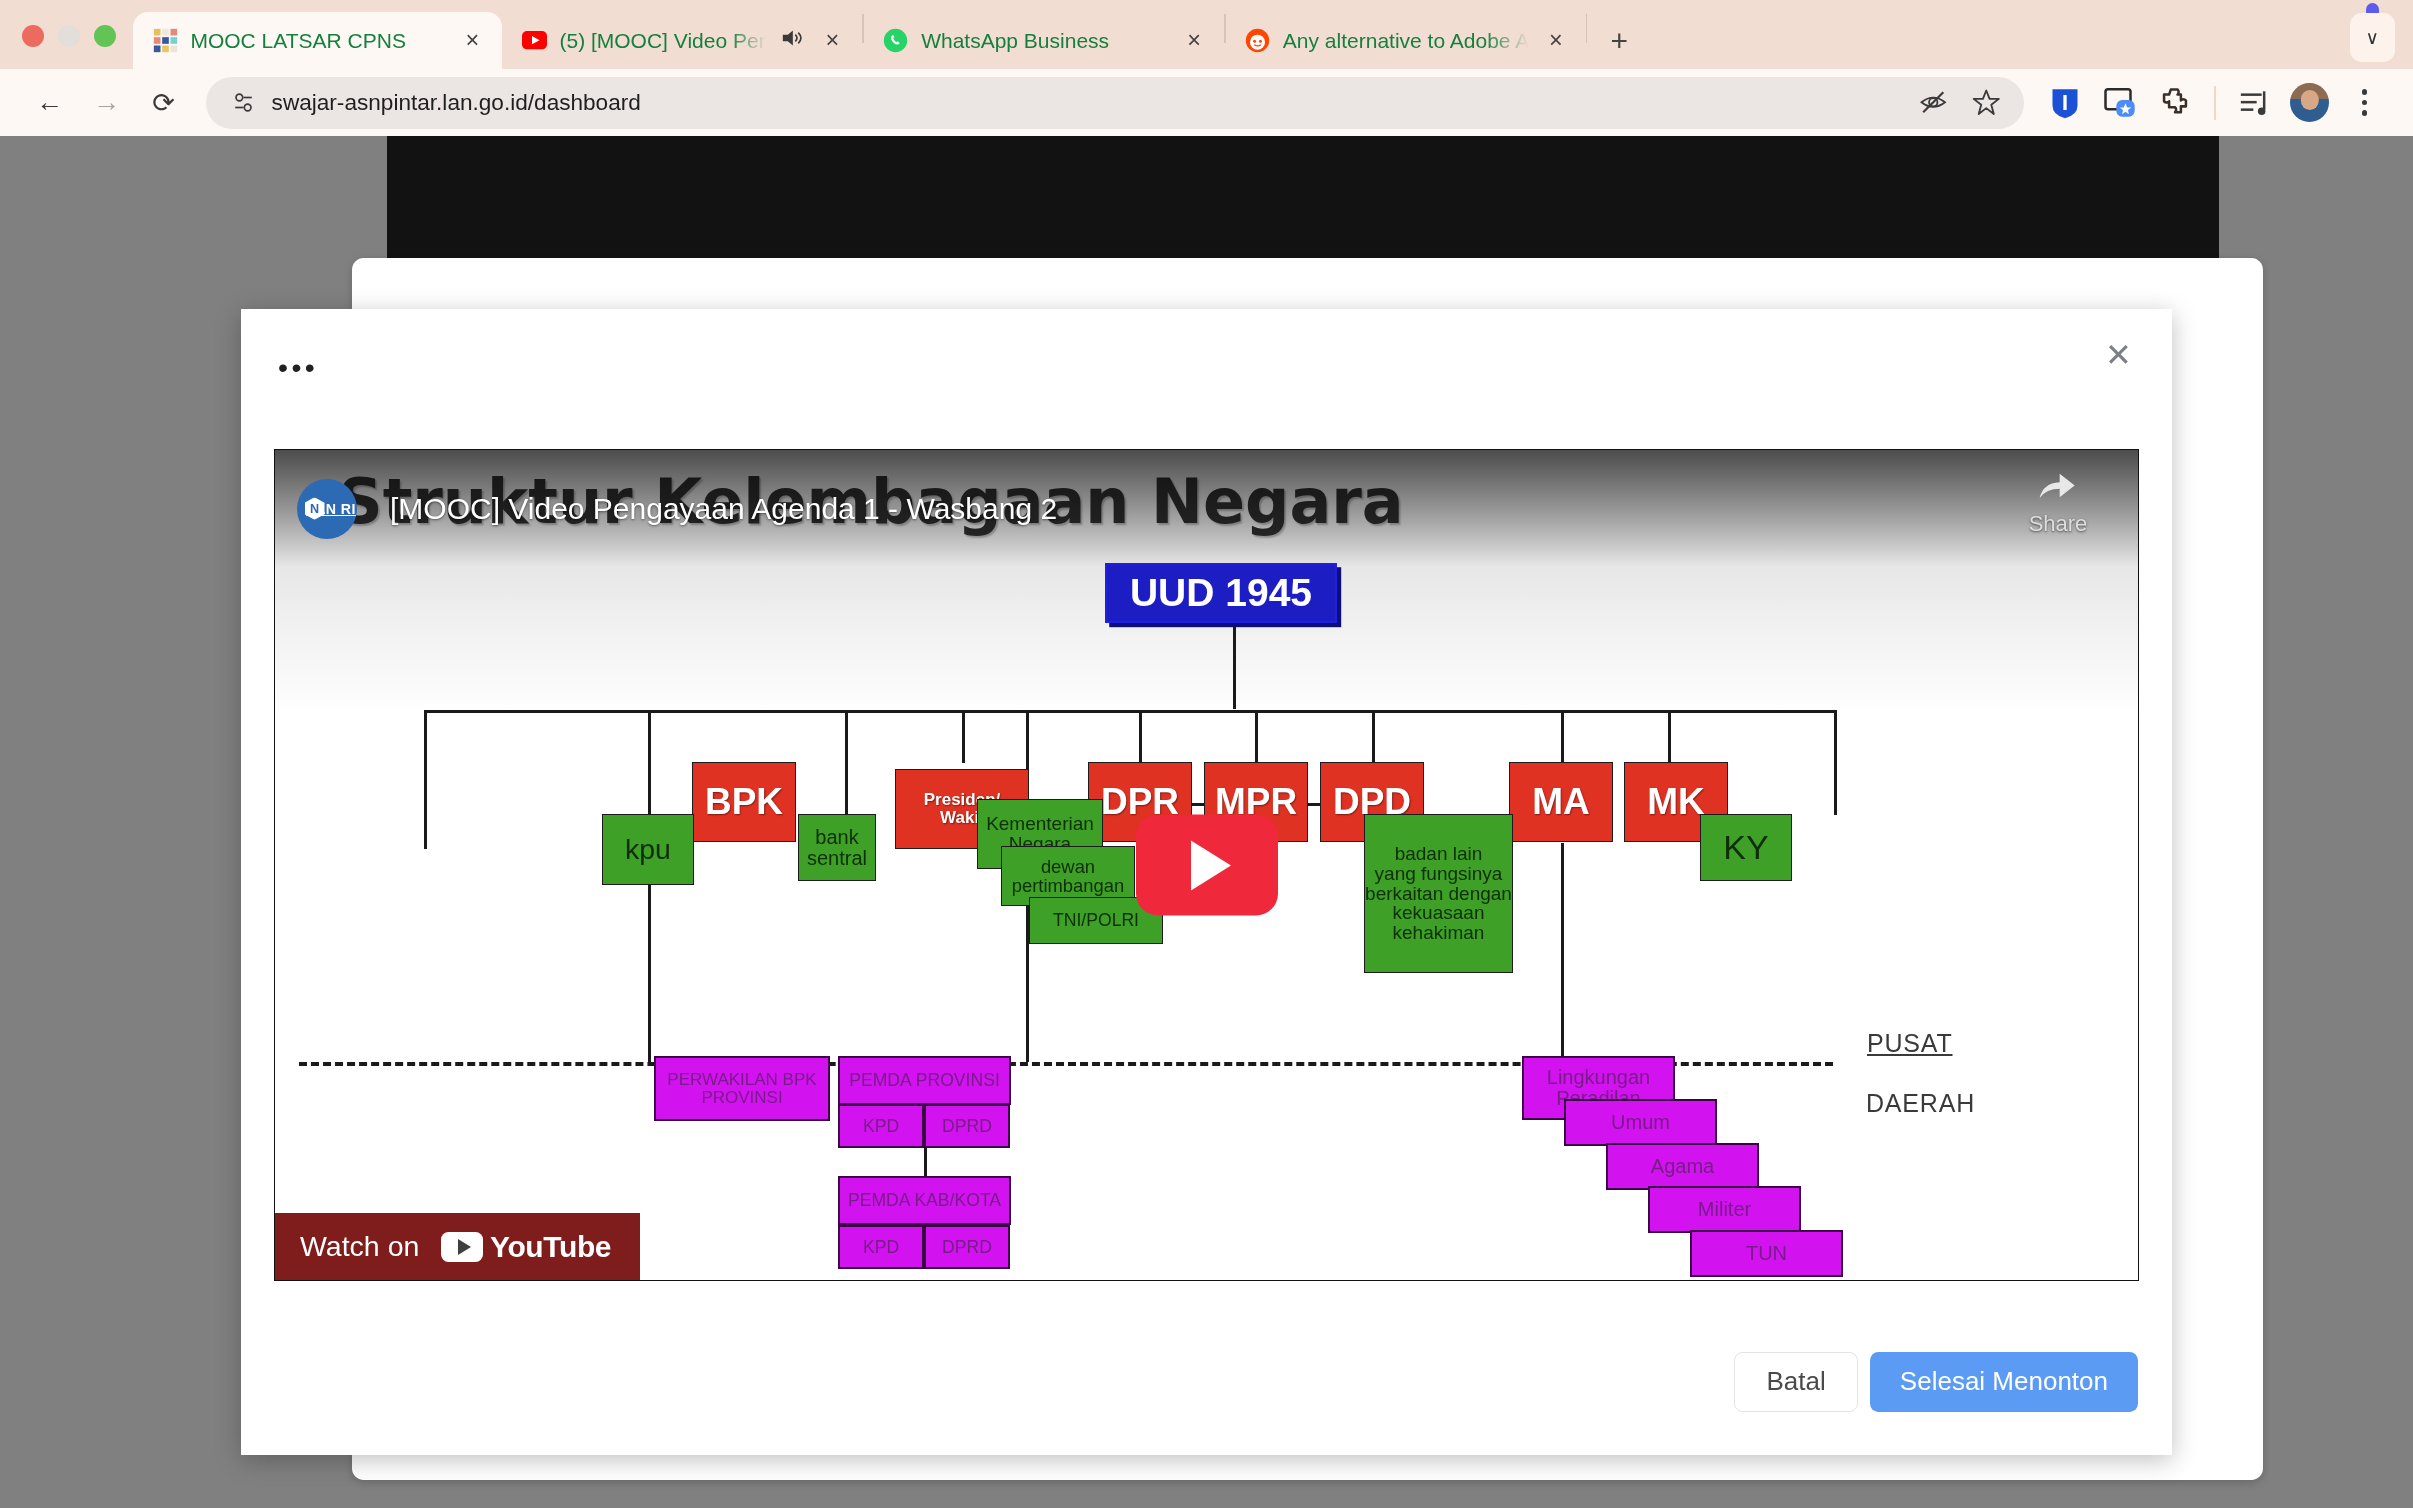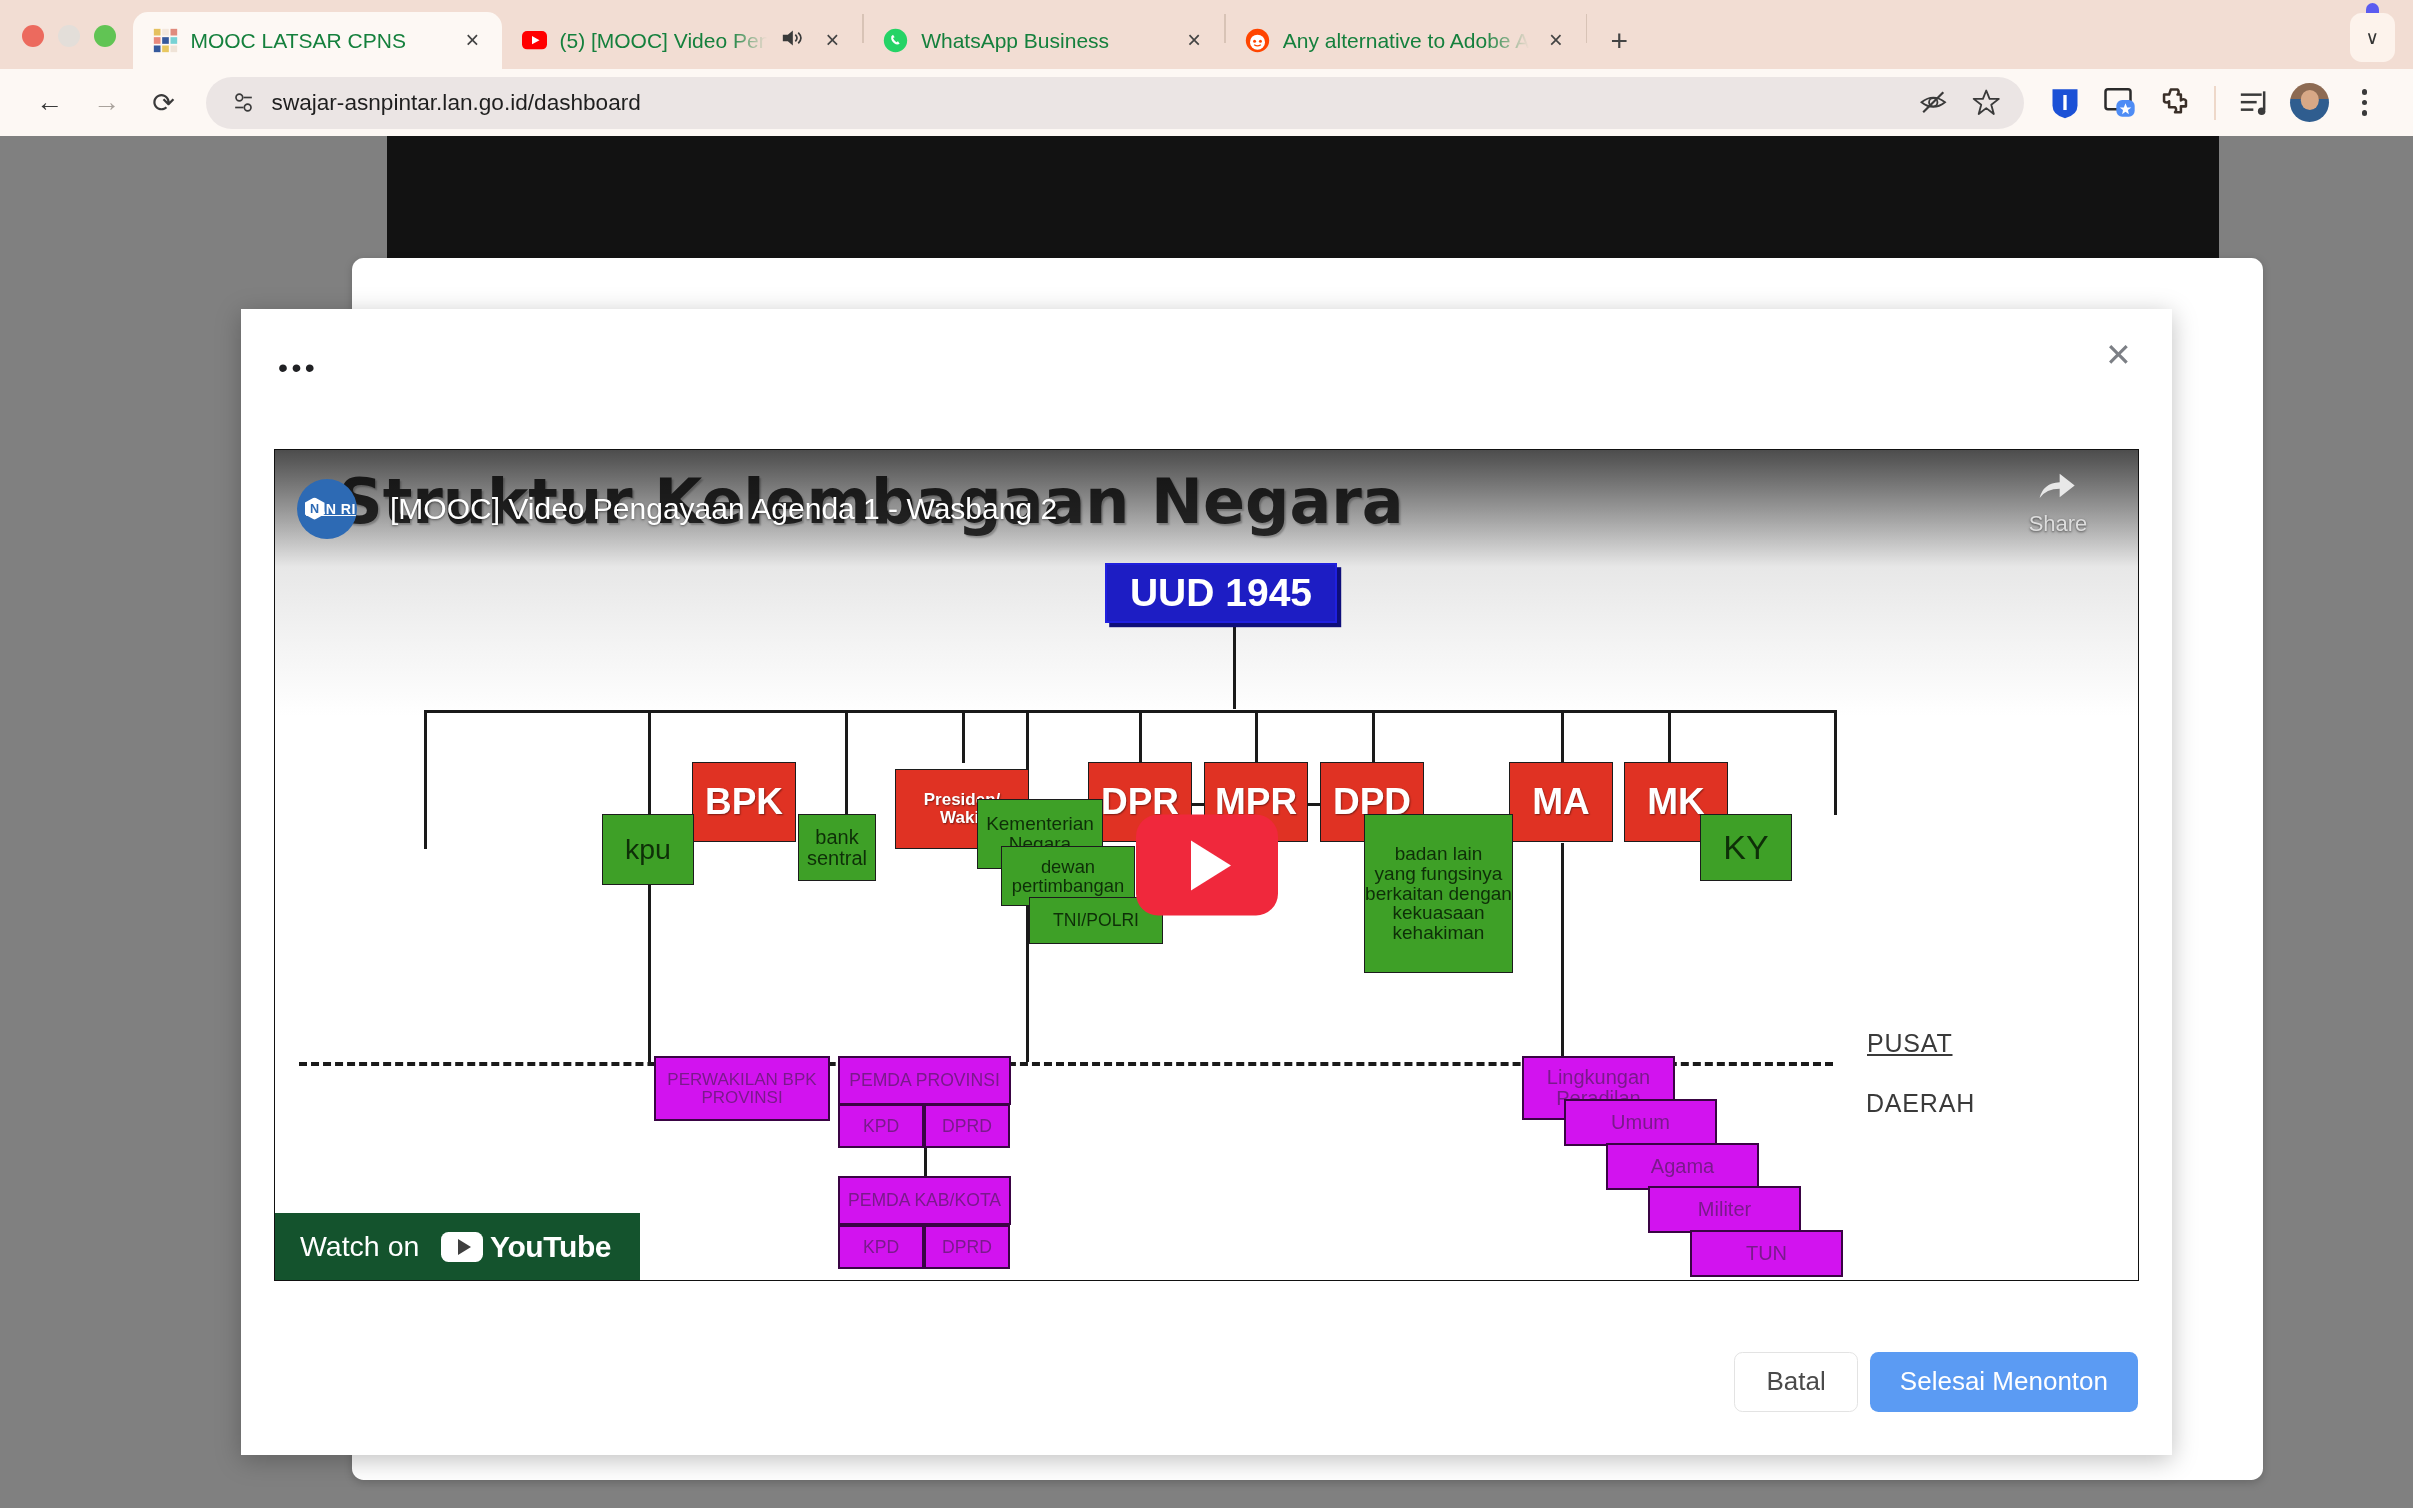--- a/index.html
+++ b/index.html
@@ -155,21 +155,21 @@
     width: 142px; height: 101px; background: #f0283c; border-radius: 22px;
     display: flex; align-items: center; justify-content: center; z-index: 6;
   }
   .play-btn .tri {
     width: 0; height: 0; border-left: 40px solid #fff;
     border-top: 25px solid transparent; border-bottom: 25px solid transparent;
     margin-left: 8.4px;
   }
   .watch-yt {
     position: absolute; left: 0; bottom: 0; z-index: 6; height: 67px;
-    background: #14532d; display: flex; align-items: center; gap: 22px;
+    background: #7f1d1d; display: flex; align-items: center; gap: 22px;
     padding: 0 28.5px 0 25px;
   }
   .watch-yt .wl { font-size: 28.5px; color: #fff; }
   .yt-logo { display: flex; align-items: center; gap: 6.7px; }
   .yt-logo .yt-box {
     width: 42px; height: 30px; background: #fff; border-radius: 7.5px;
     display: flex; align-items: center; justify-content: center;
   }
   .yt-logo .yt-box .t {
     width: 0; height: 0; border-left: 13.4px solid #3f3f3f;

